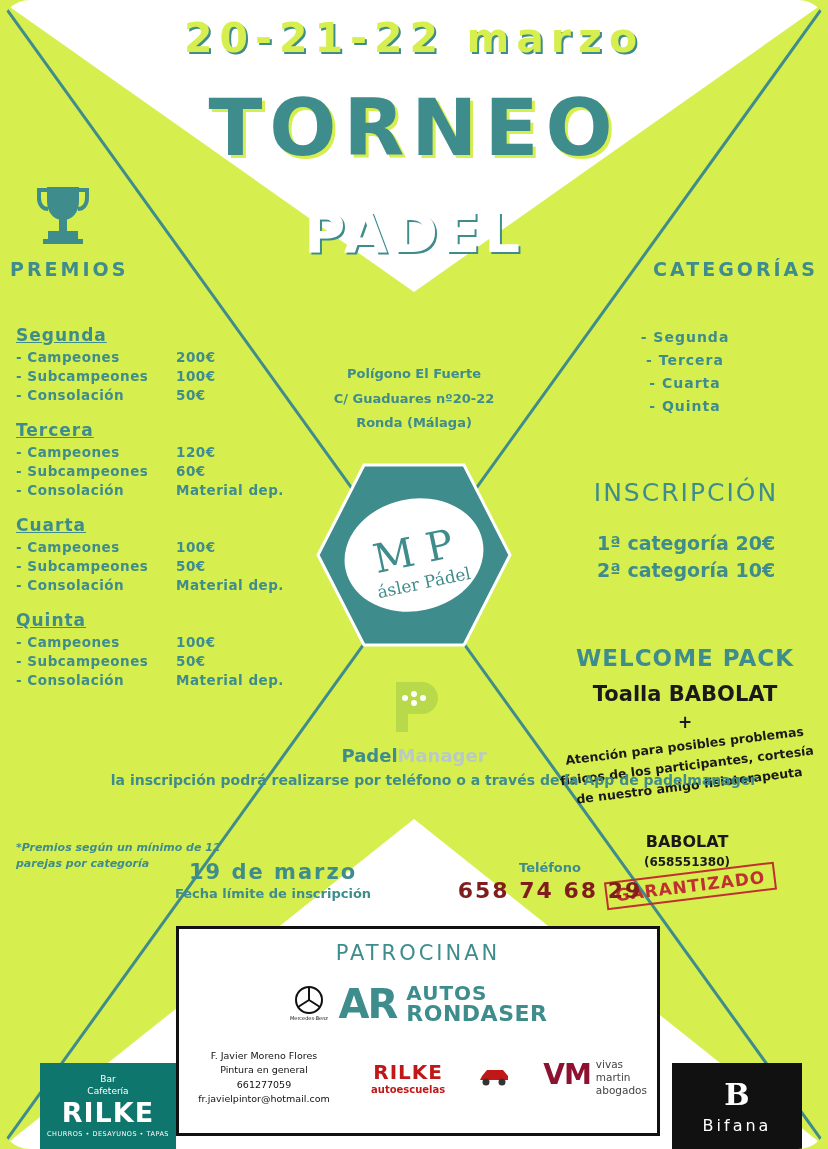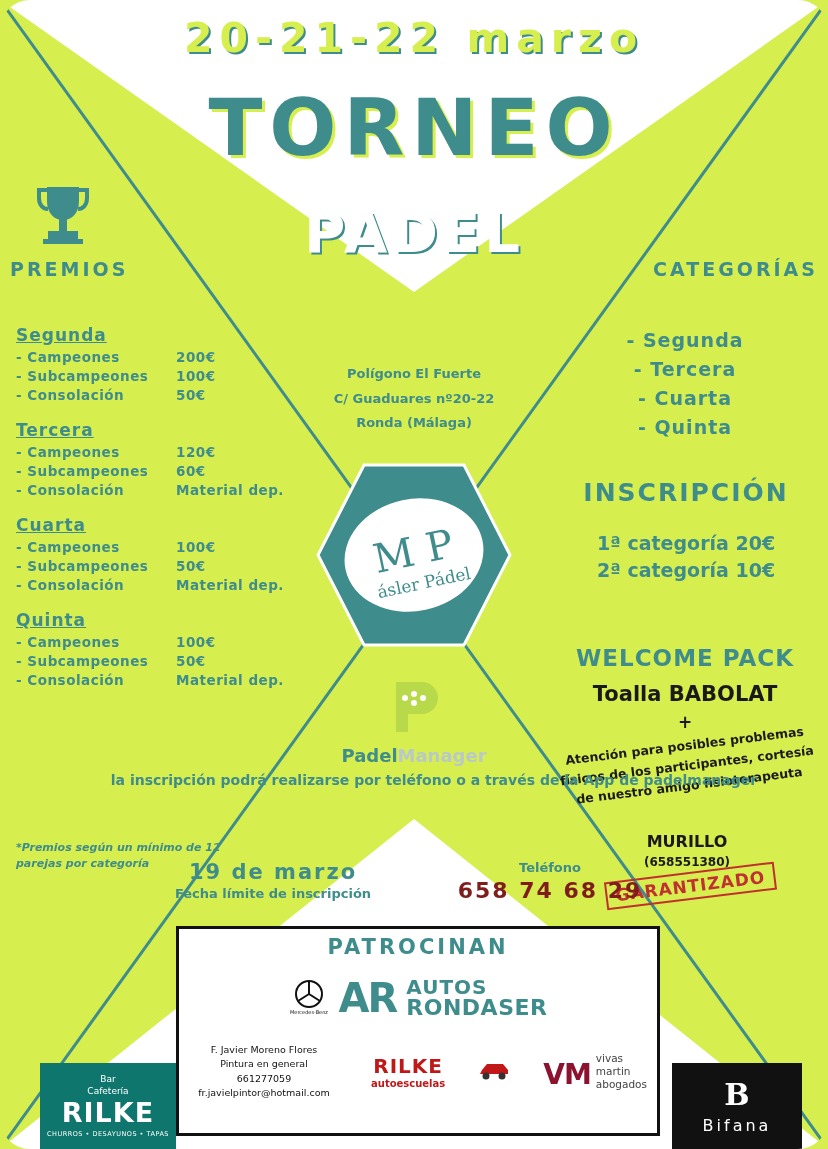--- a/index.html
+++ b/index.html
@@ -101,27 +101,27 @@
     font-size: 11px; font-weight: bold; color: #3f8c8c;
     line-height: 1.45; font-style: italic;
   }
 
   
   .cats {
     position: absolute; top: 322px; right: 28px;
     text-align: center; width: 230px;
   }
   .cat-item {
-    font-size: 19px; font-weight: bold; color: #3f8c8c;
+    font-size: 14px; font-weight: bold; color: #3f8c8c;
     letter-spacing: 1px; margin: 7px 0;
   }
   .insc-title {
     position: absolute; top: 478px; right: 26px; width: 232px;
     text-align: center;
-    font-size: 25px; font-weight: bold; letter-spacing: 2px;
+    font-size: 25px; font-weight: normal; letter-spacing: 2px;
     color: #3f8c8c;
   }
   .insc-rows {
     position: absolute; top: 527px; right: 22px; width: 240px;
     text-align: center;
   }
   .insc-row {
     font-size: 19px; font-weight: bold; color: #3f8c8c; margin: 5px 0;
   }
   .wp-title {
@@ -200,41 +200,41 @@
   .tel .t2 { font-size: 22px; font-weight: bold; color: #7f1d1d; letter-spacing: 2px; margin-top: 3px; }
 
   
   .sponsors {
     position: absolute; left: 176px; top: 926px;
     width: 484px; height: 210px;
     background: #ffffff;
     border: 3px solid #111;
   }
   .patrocinan {
-    text-align: center; margin-top: 6px;
-    font-size: 21px; font-weight: bold; letter-spacing: 3px;
+    text-align: center; margin-top: 12px;
+    font-size: 21px; font-weight: normal; letter-spacing: 3px;
     color: #3f8c8c;
   }
   .sp-row1 {
     display: flex; align-items: center; justify-content: center;
     margin-top: 16px; gap: 10px;
   }
   .autos-ar { font-size: 40px; font-weight: bold; color: #3f8c8c; letter-spacing: -2px; }
   .autos-txt { line-height: 1; }
   .autos-txt .a1 { font-size: 20px; font-weight: bold; color: #3f8c8c; letter-spacing: 1px; }
   .autos-txt .a2 { font-size: 22px; font-weight: bold; color: #3f8c8c; letter-spacing: .5px; }
   .sp-row2 {
     display: flex; align-items: center; justify-content: space-between;
     padding: 0 10px; margin-top: 22px;
   }
   .sp-javier { font-size: 9.5px; color: #111; text-align: center; line-height: 1.5; width: 150px; }
   .sp-rilke { text-align: center; }
   .sp-rilke .r1 { font-size: 20px; font-weight: bold; color: #c01818; letter-spacing: 1px; }
   .sp-rilke .r2 { font-size: 10px; font-weight: bold; color: #c01818; }
-  .sp-vivas { display: flex; align-items: flex-end; gap: 5px; }
+  .sp-vivas { display: flex; align-items: flex-start; gap: 5px; }
   .sp-vivas .vm { font-size: 28px; font-weight: bold; color: #8c1230; letter-spacing: -1px; }
   .sp-vivas .vt { font-size: 10.5px; color: #444; line-height: 1.25; }
 
   .rayes {
     position: absolute; left: 40px; top: 1063px;
     width: 136px; height: 86px;
     background: #0f766e; color: #fff;
     display: flex; flex-direction: column;
     align-items: center; justify-content: center;
   }
@@ -361,21 +361,21 @@
   <div class="insc-title">INSCRIPCIÓN</div>
   <div class="insc-rows">
     <div class="insc-row">1ª categoría 20€</div>
     <div class="insc-row">2ª categoría 10€</div>
   </div>
 
   <div class="wp-title">WELCOME PACK</div>
   <div class="wp-towel">Toalla BABOLAT</div>
   <div class="wp-plus">+</div>
   <div class="wp-desc">Atención para posibles problemas físicos de los participantes, cortesía de nuestro amigo fisioterapeuta</div>
-  <div class="wp-murillo">MURILLO</div>
+  <div class="wp-murillo">BABOLAT</div>
   <div class="wp-phone">(658551380)</div>
   <div class="stamp">GARANTIZADO</div>
 
   <div class="addr">
     <div>Polígono El Fuerte</div>
     <div>C/ Guaduares nº20-22</div>
     <div>Ronda (Málaga)</div>
   </div>
 
   <div class="logo-hex">

